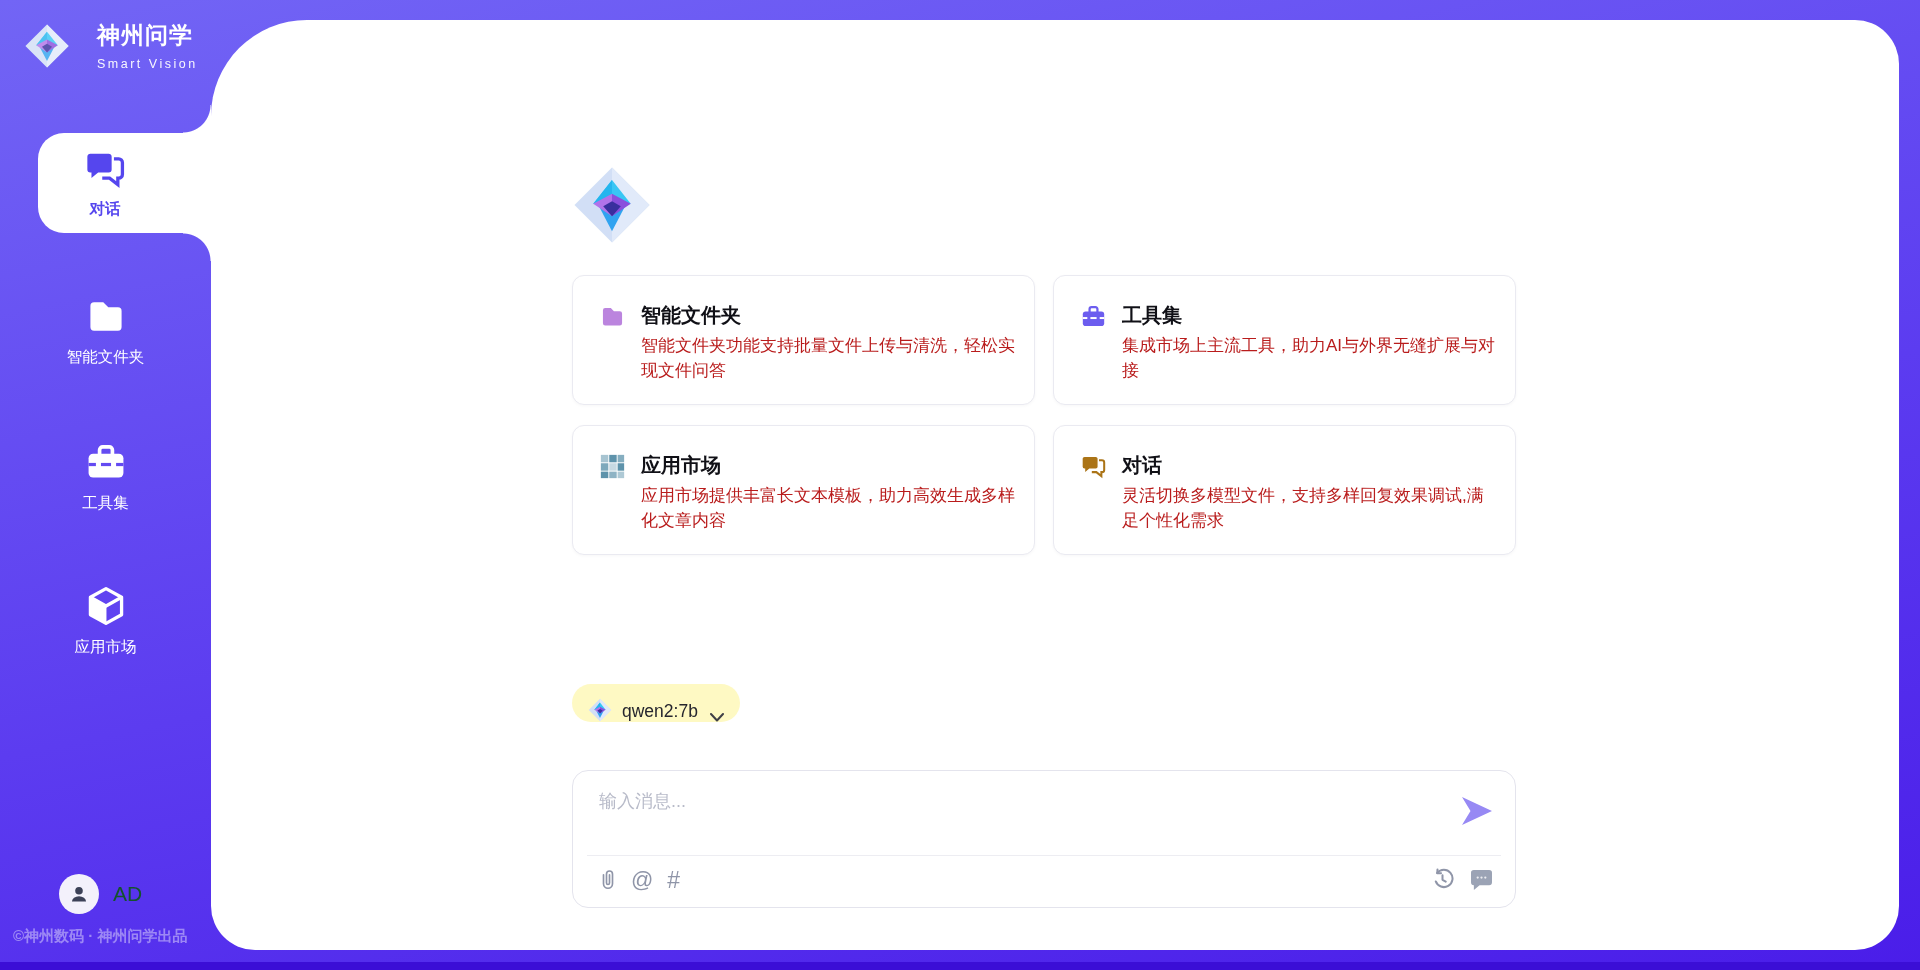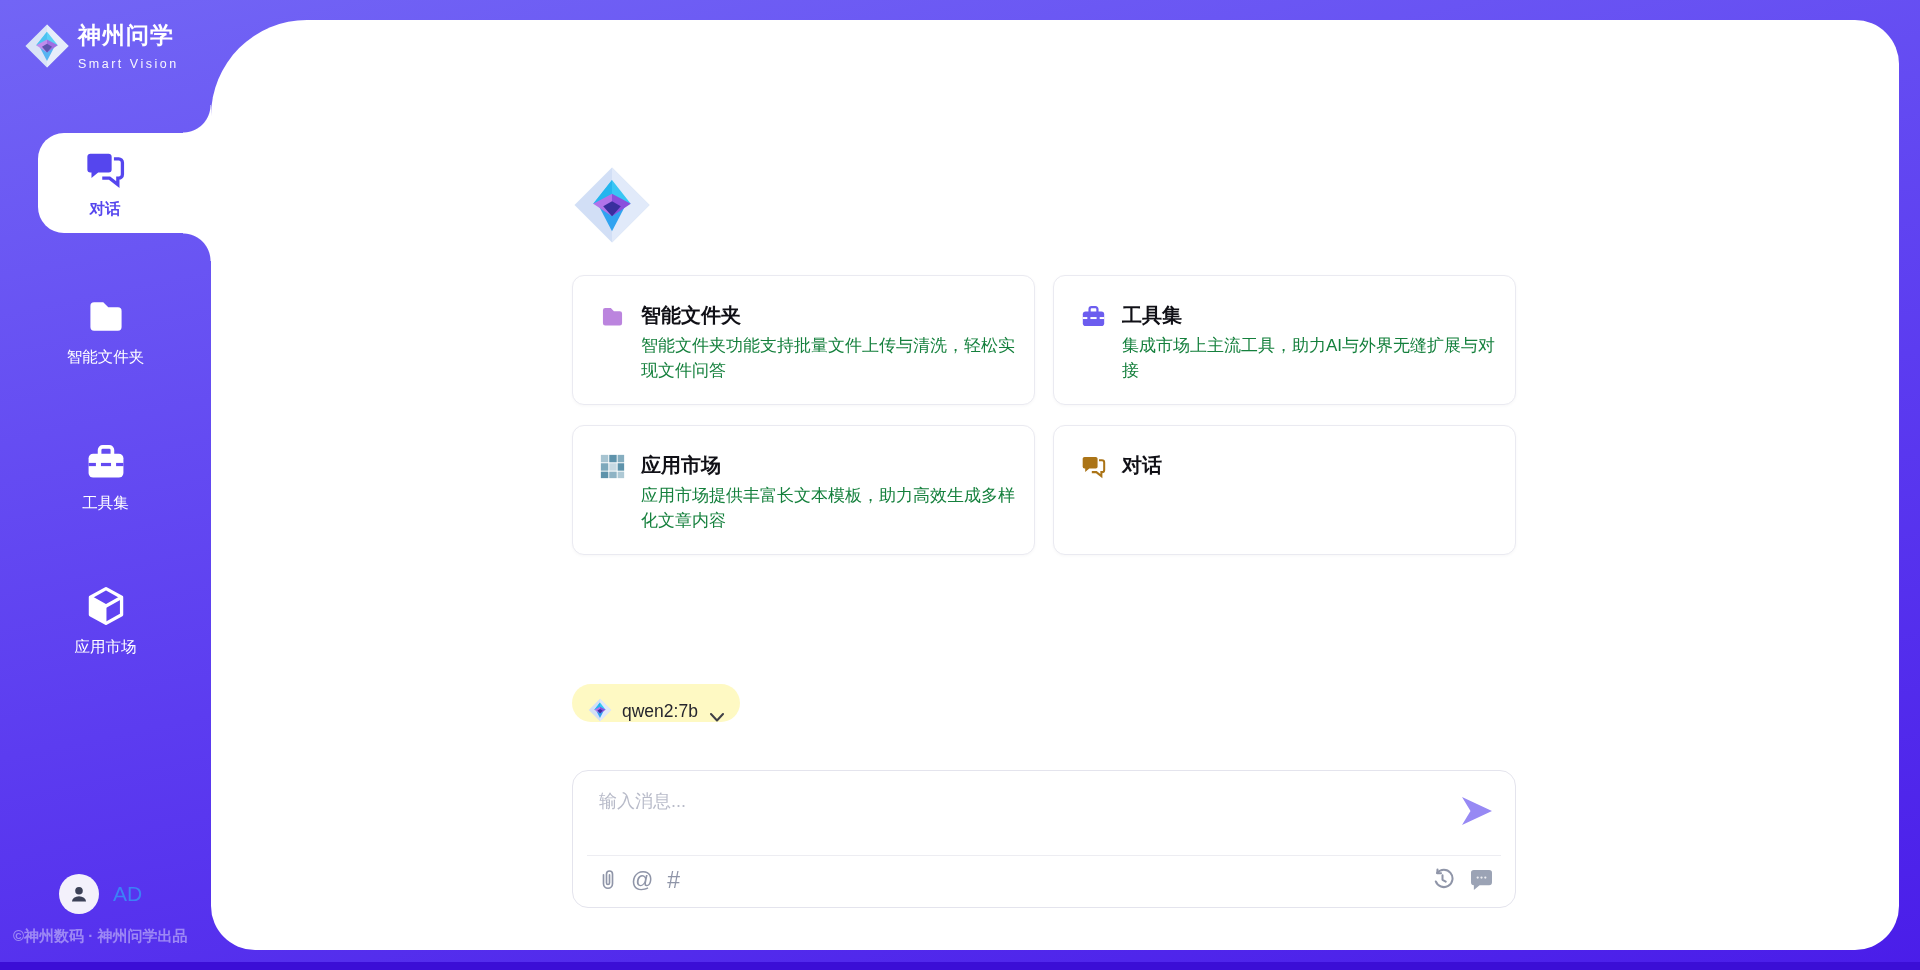--- a/index.html
+++ b/index.html
@@ -6,21 +6,21 @@
   html,body { width:1920px; height:970px; overflow:hidden; }
   body {
     font-family:"Liberation Sans","DejaVu Sans",sans-serif;
     background:linear-gradient(168deg,#7265f5 0%,#5c3cf0 55%,#4a1de9 100%);
     position:relative;
   }
   .bottom-strip { position:absolute; left:0; bottom:0; width:100%; height:8px; background:#3b0ed6; }
 
   
   .sidebar { position:absolute; left:0; top:0; width:211px; height:100%; }
-  .brand { position:absolute; left:24px; top:20px; display:flex; align-items:center; }
+  .brand { position:absolute; left:24px; top:20px; display:flex; align-items:center;gap:19px; }
   .brand-logo { width:46px; height:46px; }
   .brand-text { margin-left:8px; color:#fff; }
   .brand-name { font-size:23px; font-weight:700; letter-spacing:1px; }
   .brand-sub { font-size:12.5px; letter-spacing:2.5px; margin-top:6px; opacity:.95; }
 
   .nav-item { position:absolute; left:0; width:211px; text-align:center; color:#fff; cursor:pointer; }
   .nav-item .ni-icon { display:inline-block; width:44px; height:44px; }
   .nav-item .ni-label { display:block; margin-top:5px; font-size:15.5px; }
 
   
@@ -28,38 +28,38 @@
     background:#fff; border-radius:26px 0 0 26px; cursor:pointer; }
   .flare { position:absolute; width:28px; height:28px; left:183px; }
   .flare.top { top:105px; background:radial-gradient(circle 28px at 0 0, rgba(0,0,0,0) 27px, #fff 28px); }
   .flare.bottom { top:233px; background:radial-gradient(circle 28px at 0 100%, rgba(0,0,0,0) 27px, #fff 28px); }
   .active-tab .tab-inner { position:absolute; left:0; top:14px; width:134px; text-align:center; }
   .active-tab .ni-icon { display:inline-block; width:44px; height:44px; }
   .active-tab .ni-label { display:block; margin-top:4px; font-size:15.5px; color:#5546ee; font-weight:600; }
 
   .user-row { position:absolute; left:59px; top:874px; display:flex; align-items:center; cursor:pointer; }
   .avatar { width:40px; height:40px; border-radius:50%; background:#f3f1fb; display:flex; align-items:center; justify-content:center; }
-  .user-name { margin-left:14px; color:#3b82f6; font-size:21px; }
+  .user-name { margin-left:14px; color:#14532d; font-size:21px; }
   .copyright { position:absolute; left:13px; top:927px; color:rgba(255,255,255,.42); font-size:15px; white-space:nowrap;font-weight:bold; }
 
   
   .main-card { position:absolute; left:211px; top:20px; width:1688px; height:930px;
     background:#fff; border-radius:96px 44px 44px 44px; }
 
   .greeting { position:absolute; left:572px; top:164px; display:flex; align-items:center; }
   .greet-logo { width:80px; height:82px; }
   .greet-title { margin-left:22px; font-size:30px; font-weight:700; color:#0c0c12; letter-spacing:.5px; }
 
   .cards { position:absolute; left:572px; top:275px; width:944px;
     display:grid; grid-template-columns:463px 463px; grid-auto-rows:130px; column-gap:18px; row-gap:20px; }
   .feature-card { position:relative; background:#fff; border:1px solid #eaeaf1; border-radius:12px;
     box-shadow:0 1px 3px rgba(40,40,80,.04); cursor:pointer; }
   .fc-icon { position:absolute; left:26px; top:27px; width:27px; height:27px; }
   .fc-title { position:absolute; left:68px; top:26px; font-size:20px; font-weight:700; color:#101016; }
-  .fc-desc { position:absolute; left:68px; top:58px; width:374px; font-size:17px; color:#15803d; line-height:1.47; }
+  .fc-desc { position:absolute; left:68px; top:58px; width:374px; font-size:17px; color:#b91c1c; line-height:1.47; }
 
   .model-pill { position:absolute; left:572px; top:684px; height:38px; padding:0 16px;
     background:#fef9c3; border-radius:19px; display:flex; align-items:flex-end; cursor:pointer; }
   .mp-logo { width:24px; height:24px; }
   .mp-name { margin-left:10px; font-size:17.5px; color:#26262e; }
   .mp-chevron { margin-left:12px; width:14px; height:9px; }
 
   .composer { position:absolute; left:572px; top:770px; width:944px; height:138px;
     background:#fff; border:1.5px solid #e4e4ed; border-radius:16px; }
   .composer textarea { position:absolute; left:26px; top:18px; width:840px; height:58px;
@@ -235,20 +235,21 @@
     <div class="fc-title">应用市场</div>
     <div class="fc-desc">应用市场提供丰富长文本模板，助力高效生成多样化文章内容</div>
   </div>
   <div class="feature-card">
     <svg class="fc-icon" viewBox="0 0 48 48">
         <g fill="#ab7417" stroke="#ab7417">
           <use href="#chat-bubbles"></use>
         </g>
       </svg>
     <div class="fc-title">对话</div>
+    <div class="fc-desc">灵活切换多模型文件，支持多样回复效果调试,满足个性化需求</div>
   </div>
 </div>
 
 <div class="model-pill">
   <svg class="mp-logo" viewBox="0 0 64 64">
       <use href="#gem"></use>
     </svg>
   <span class="mp-name">qwen2:7b</span>
   <svg class="mp-chevron" viewBox="0 0 14 9">
     <polyline points="1,1 7,7.5 13,1" fill="none" stroke="#3f3f46" stroke-width="2" stroke-linecap="round" stroke-linejoin="round"></polyline>

